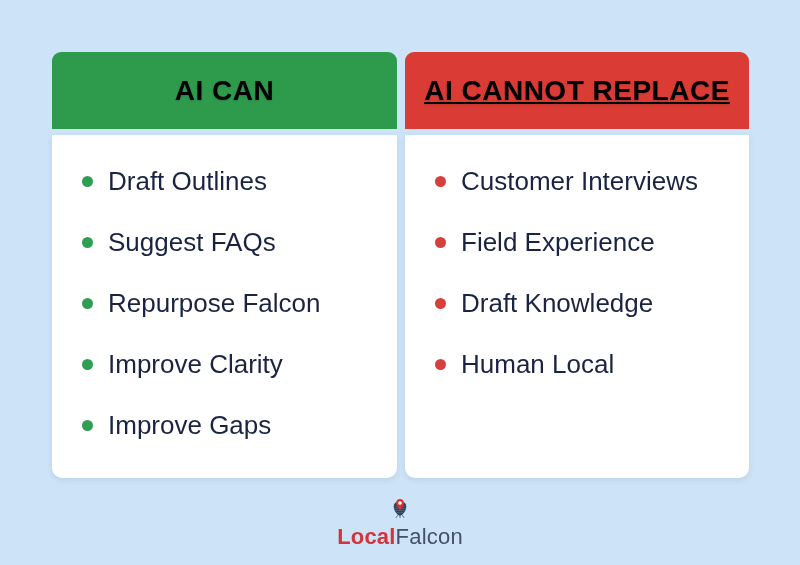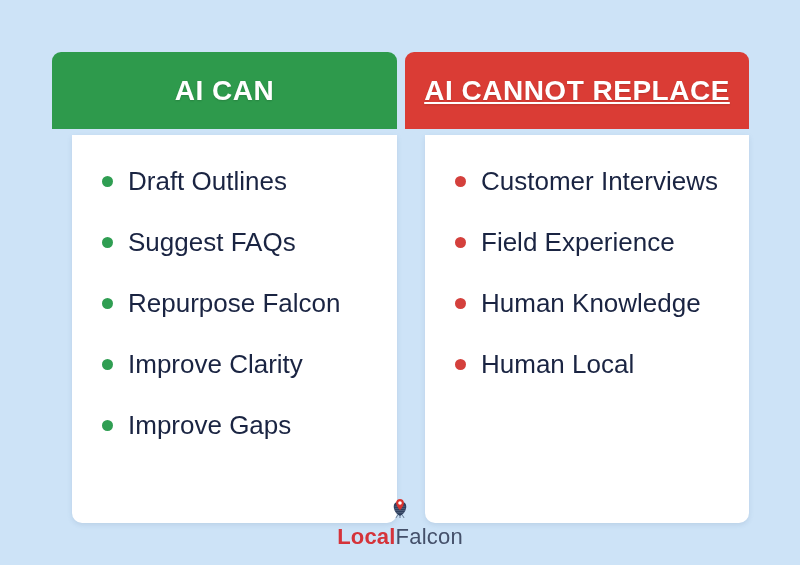--- a/index.html
+++ b/index.html
@@ -20,34 +20,33 @@
   }
   .col-left  { left: 52px;  width: 345px; }
   .col-right { left: 405px; width: 344px; }
   .header {
     height: 77px;
     border-radius: 9px 9px 0 0;
     margin-bottom: 6px;
     display: flex;
     align-items: center;
     justify-content: center;
-    color: #ffffff;
+    color: #000000;
     font-weight: 700;
     font-size: 28px;
     letter-spacing: 0.5px;
     text-shadow: 0 1px 2px rgba(0,0,0,0.15);
   }
   .header-green { background: #2e9a4c; }
   .header-red   { background: #da3c35; text-decoration: underline; }
   .card {
     background: #ffffff;
-    height: 388px;
+    height: 343px;
     border-radius: 0 0 10px 10px;
     box-shadow: 0 2px 5px rgba(80, 110, 150, 0.15);
-    margin-left: 20px;
   }
   .list {
     list-style: none;
     margin: 0;
     padding: 16px 8px 0 30px;
   }
   .item {
     height: 61px;
     display: flex;
     align-items: center;
@@ -128,21 +127,21 @@
       <li class="item">
         <span class="bullet bullet-red"></span>
         <span>Customer Interviews</span>
       </li>
       <li class="item">
         <span class="bullet bullet-red"></span>
         <span>Field Experience</span>
       </li>
       <li class="item">
         <span class="bullet bullet-red"></span>
-        <span>Human Knowledge</span>
+        <span>Draft Knowledge</span>
       </li>
       <li class="item">
         <span class="bullet bullet-red"></span>
         <span>Human Local</span>
       </li>
     </ul>
   </div>
 </div>
 
 <div class="footer">

